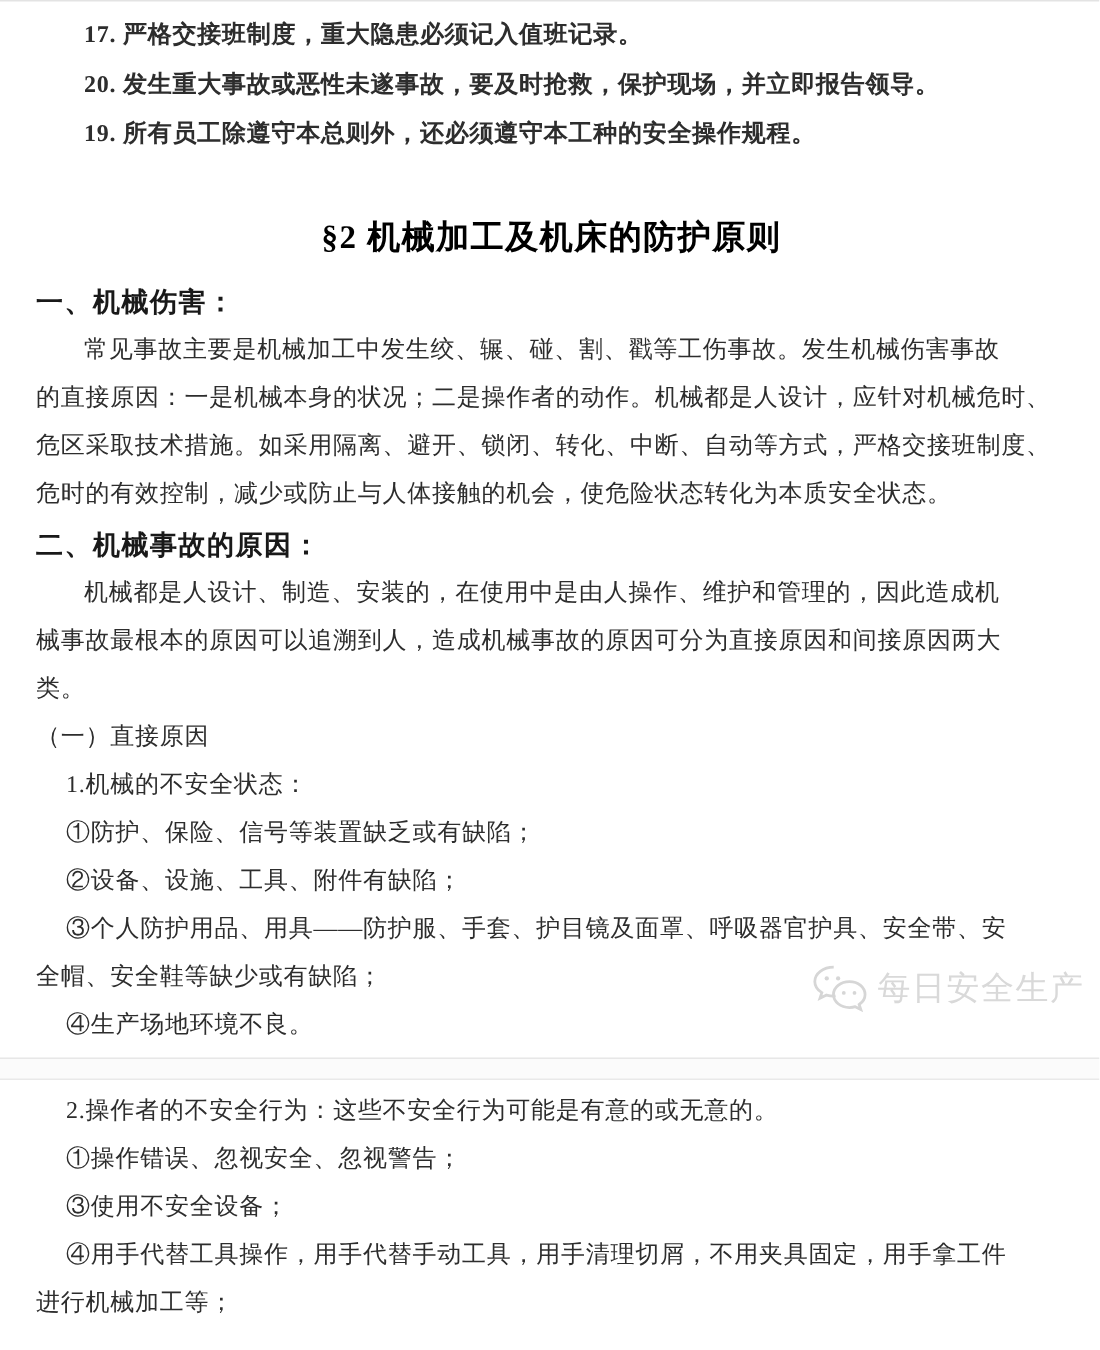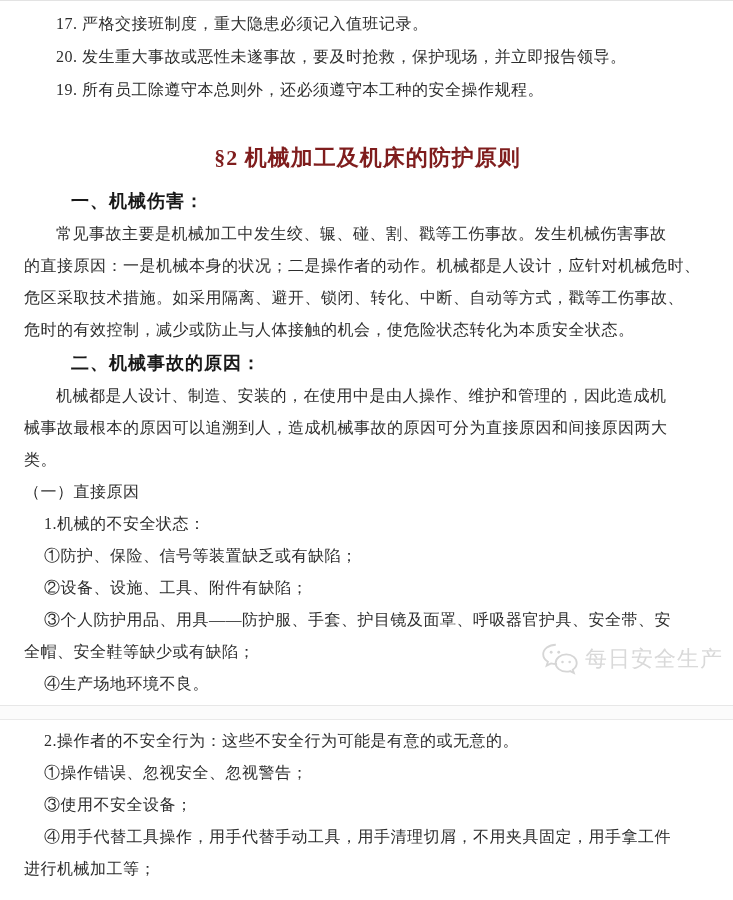--- a/index.html
+++ b/index.html
@@ -23,48 +23,48 @@
     top: 6px;
     color: #2d2d2d;
     font-size: 16px;
     letter-spacing: 0.5px;
   }
   .line {
     line-height: 33px;
     height: 33px;
     white-space: nowrap;
     overflow: visible;
+    font-weight: bold;
   }
   .pline {
     line-height: 32px;
     height: 32px;
     white-space: nowrap;
     overflow: visible;
   }
   .ind2 { text-indent: 2em; }
   .ind1 { text-indent: 1.25em; }
   .doc-title {
     margin-top: 36px;
     height: 32px;
     line-height: 32px;
     text-align: center;
     font-size: 22px;
     font-weight: bold;
-    color: #7f1d1d;
+    color: #000000;
     letter-spacing: 1px;
   }
   .sec-heading {
     margin-top: 10px;
     height: 34px;
     line-height: 34px;
     font-size: 18px;
     font-weight: bold;
     color: #191919;
     letter-spacing: 1px;
-    margin-left: 47px;
   }
   .sec-heading.tight { margin-top: 0; }
   .page-gap {
     margin: 5px -24px 5px -24px;
     height: 15px;
     background: #fbfbfb;
     border-top: 1px solid #e7e7e7;
     border-bottom: 1px solid #e9e9e9;
   }
   .watermark {
@@ -92,21 +92,21 @@
 
     <div class="line ind2">17. 严格交接班制度，重大隐患必须记入值班记录。</div>
     <div class="line ind2">20. 发生重大事故或恶性未遂事故，要及时抢救，保护现场，并立即报告领导。</div>
     <div class="line ind2">19. 所有员工除遵守本总则外，还必须遵守本工种的安全操作规程。</div>
 
     <div class="doc-title">§2 机械加工及机床的防护原则</div>
 
     <div class="sec-heading">一、机械伤害：</div>
     <div class="pline ind2">常见事故主要是机械加工中发生绞、辗、碰、割、戳等工伤事故。发生机械伤害事故</div>
     <div class="pline">的直接原因：一是机械本身的状况；二是操作者的动作。机械都是人设计，应针对机械危时、</div>
-    <div class="pline">危区采取技术措施。如采用隔离、避开、锁闭、转化、中断、自动等方式，戳等工伤事故、</div>
+    <div class="pline">危区采取技术措施。如采用隔离、避开、锁闭、转化、中断、自动等方式，严格交接班制度、</div>
     <div class="pline">危时的有效控制，减少或防止与人体接触的机会，使危险状态转化为本质安全状态。</div>
 
     <div class="sec-heading tight">二、机械事故的原因：</div>
     <div class="pline ind2">机械都是人设计、制造、安装的，在使用中是由人操作、维护和管理的，因此造成机</div>
     <div class="pline">械事故最根本的原因可以追溯到人，造成机械事故的原因可分为直接原因和间接原因两大</div>
     <div class="pline">类。</div>
 
     <div class="pline">（一）直接原因</div>
     <div class="pline ind1">1.机械的不安全状态：</div>
     <div class="pline ind1">①防护、保险、信号等装置缺乏或有缺陷；</div>

